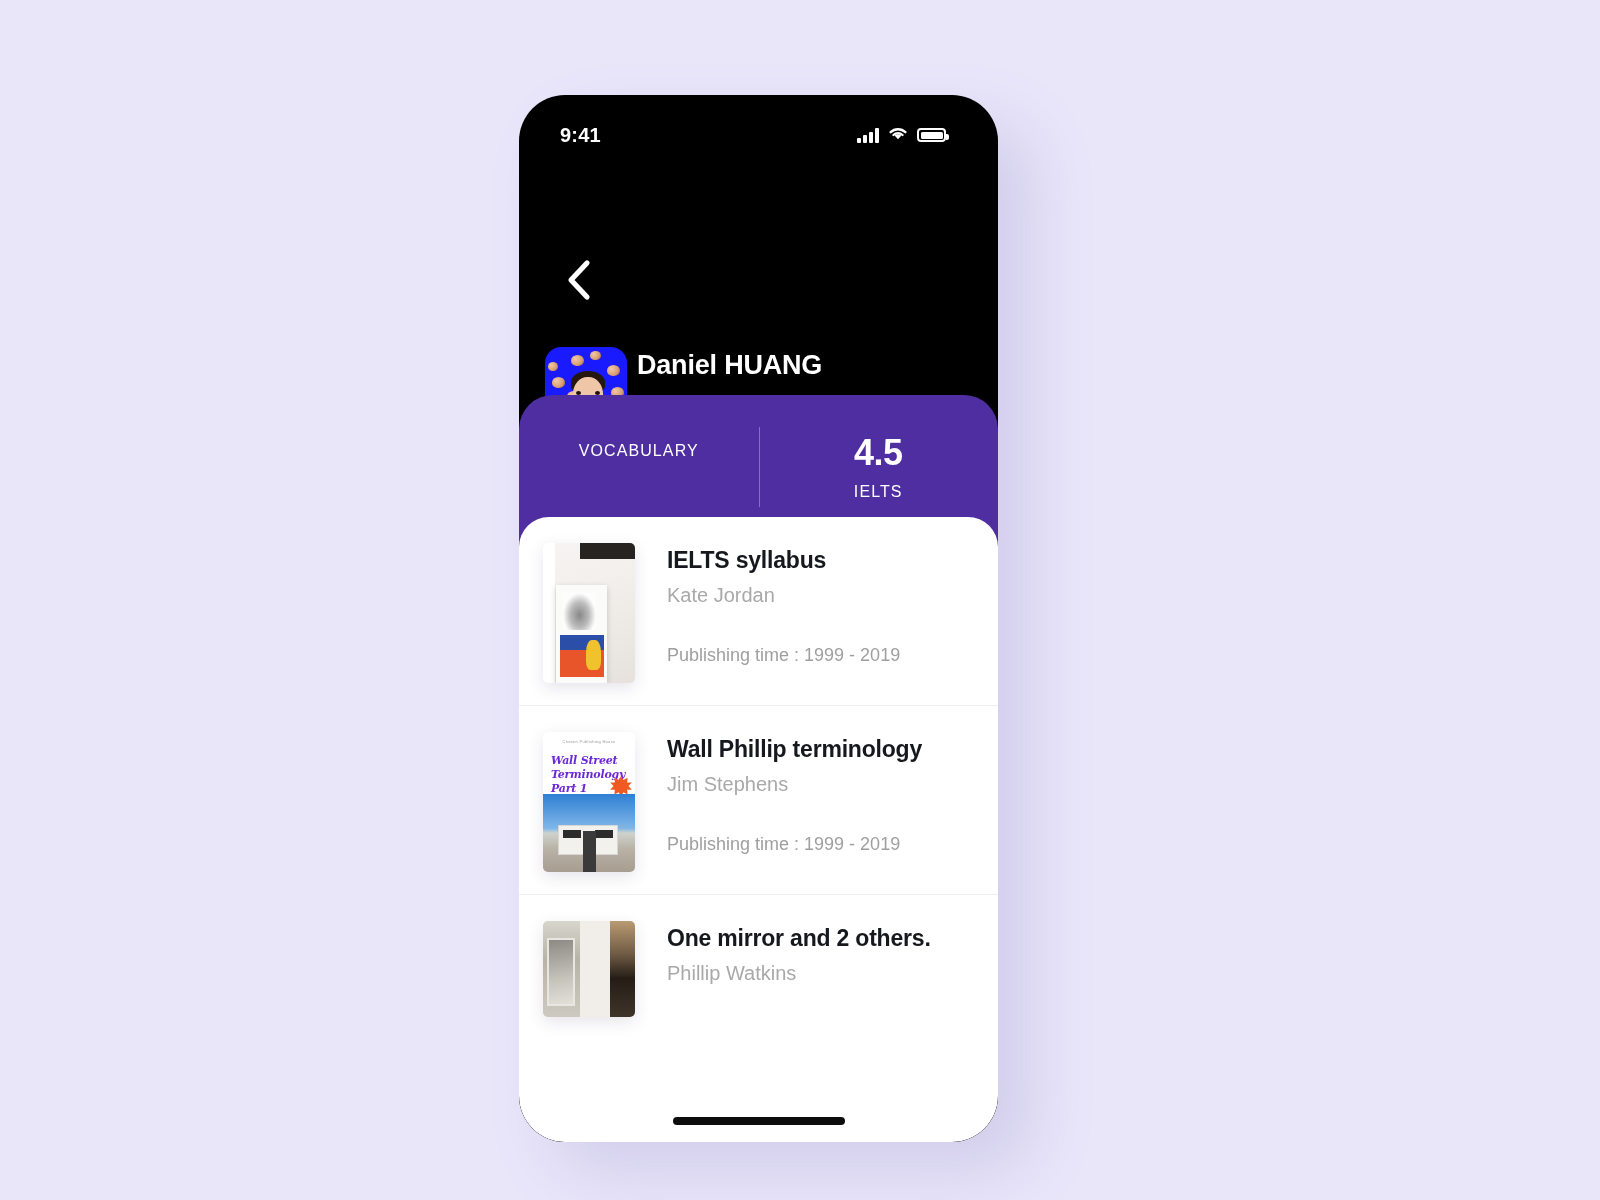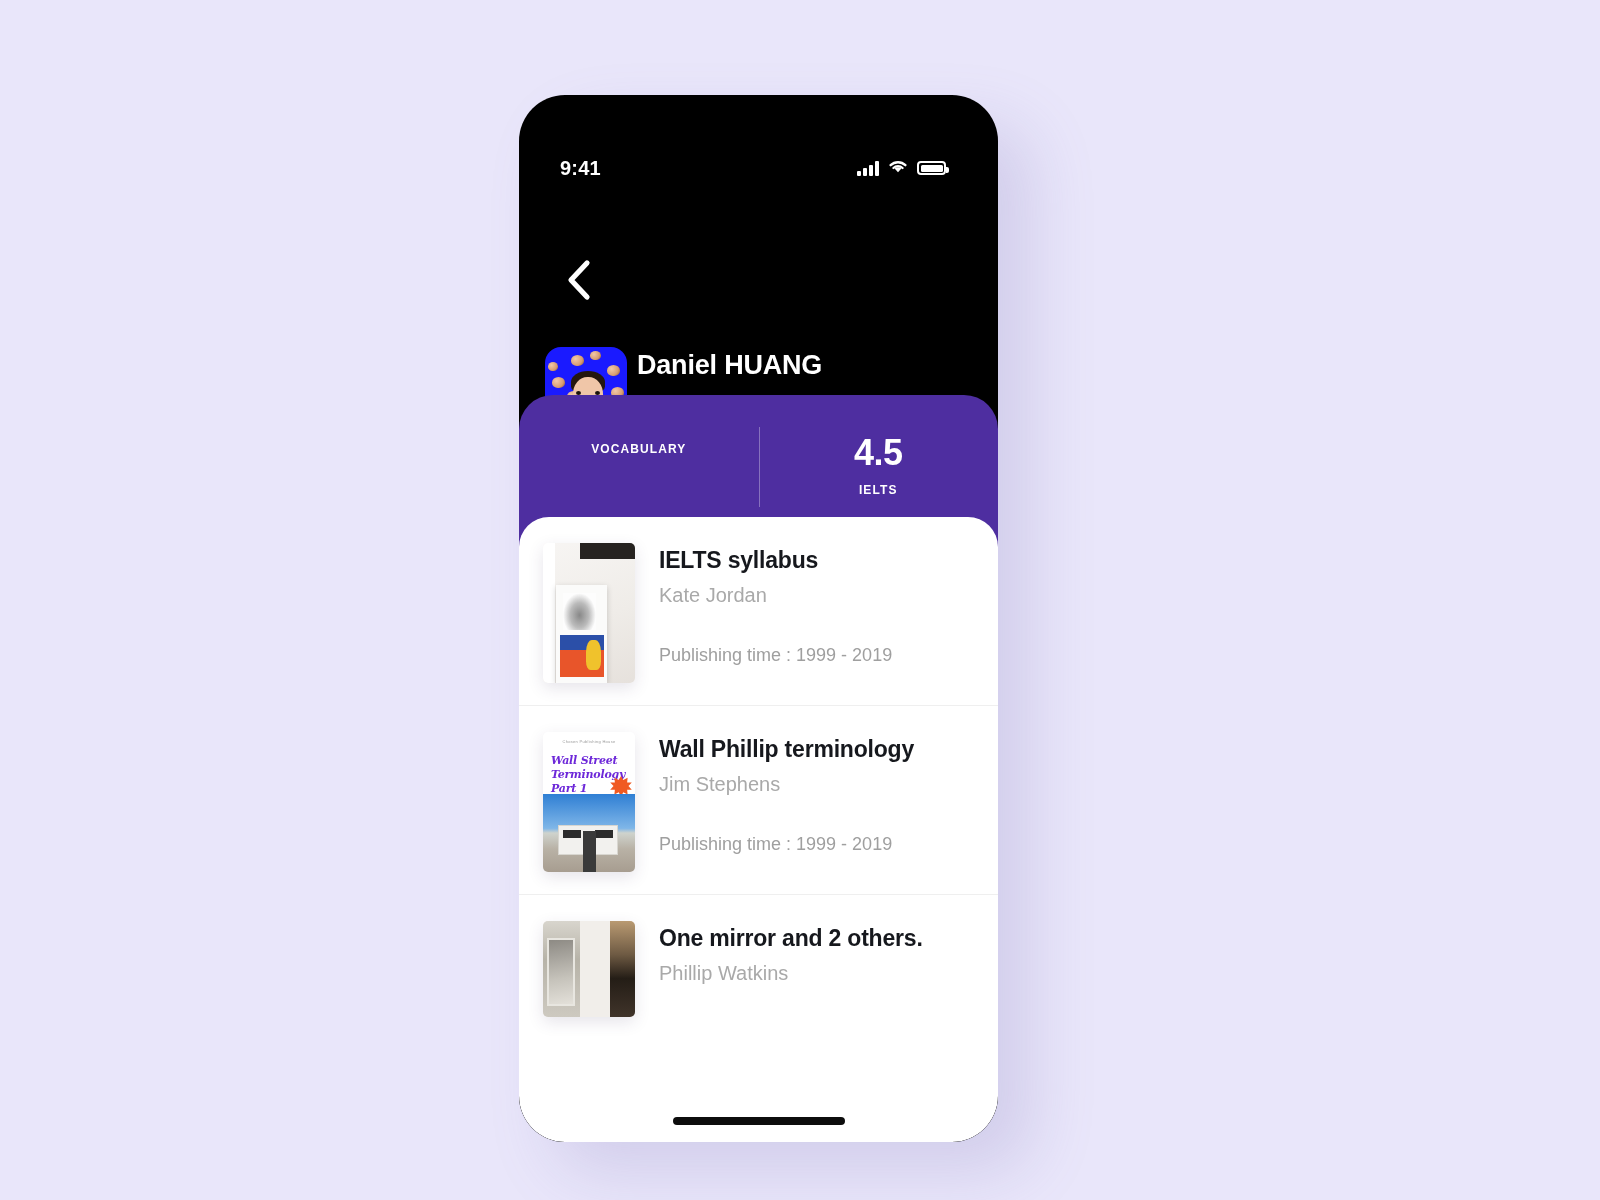--- a/index.html
+++ b/index.html
@@ -32,21 +32,20 @@
   
   #status-bar {
     position: absolute;
     top: 0; left: 0; right: 16px;
     height: 64px;
     display: flex;
     align-items: center;
     justify-content: space-between;
     padding: 16px 36px 0 41px;
     color: #ffffff;
-    margin-top: 33px;
   }
   #status-time {
     font-size: 20px;
     font-weight: bold;
     letter-spacing: 0.2px;
     font-family: "Liberation Sans", sans-serif;
   }
   #status-icons {
     display: flex;
     align-items: center;
@@ -214,24 +213,23 @@
     color: #ffffff;
     position: relative;
   }
   .stat .value {
     font-size: 36px;
     font-weight: bold;
     letter-spacing: -0.5px;
     line-height: 1.15;
   }
   .stat .label {
-    font-size: 12px;
+    font-size: 16px;
     letter-spacing: 1.1px;
     margin-top: 10px;
-    font-weight: bold;
   }
   #stats-divider {
     position: absolute;
     left: 50%;
     top: 32px;
     width: 1px;
     height: 80px;
     background: rgba(255,255,255,0.32);
   }
 
@@ -422,21 +420,21 @@
   }
   .thumb-mirror .mid-pane {
     position: absolute; left: 40%; top: 0; width: 33%; height: 100%;
     background: #f1eeea;
   }
   .thumb-mirror .right-pane {
     position: absolute; right: 0; top: 0; width: 27%; height: 100%;
     background: linear-gradient(180deg,#b99a72 0%,#6e5a43 35%,#241d16 60%,#40342a 100%);
   }
 
-  .book-meta { flex: 1; min-width: 0; padding-top: 4px; }
+  .book-meta { flex: 1; min-width: 0; padding-top: 4px; margin-left: 8px; }
   .book-title {
     font-size: 23px;
     font-weight: bold;
     color: #16181d;
     letter-spacing: -0.2px;
   }
   .book-author {
     font-size: 20px;
     color: #a9a9a9;
     margin-top: 10px;

